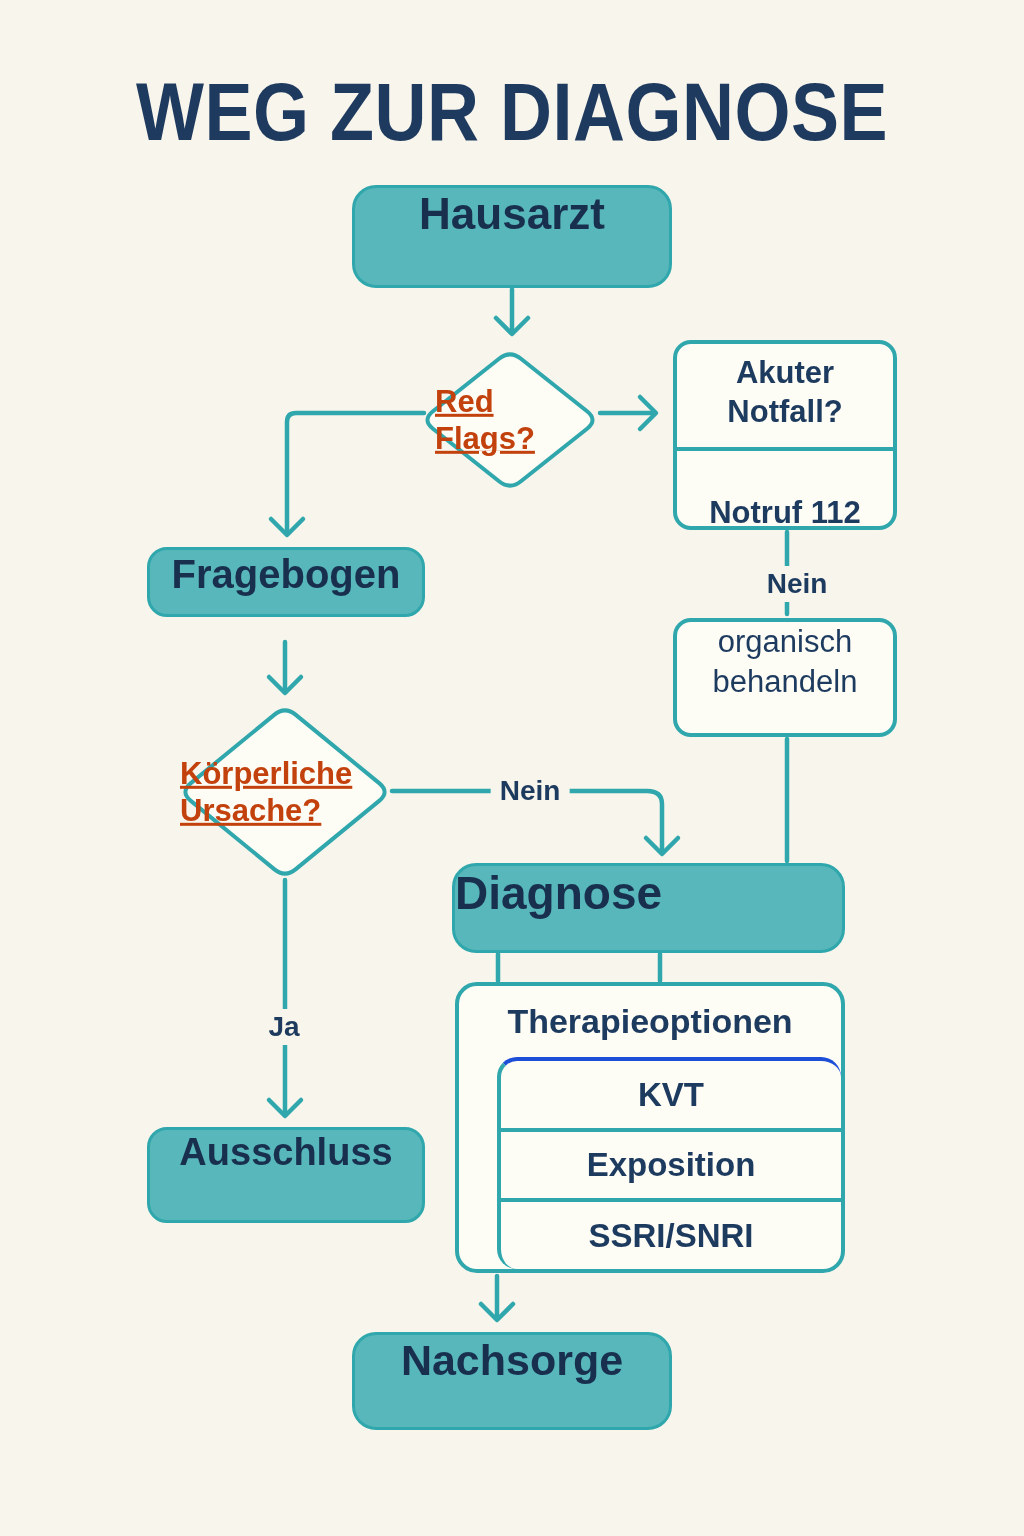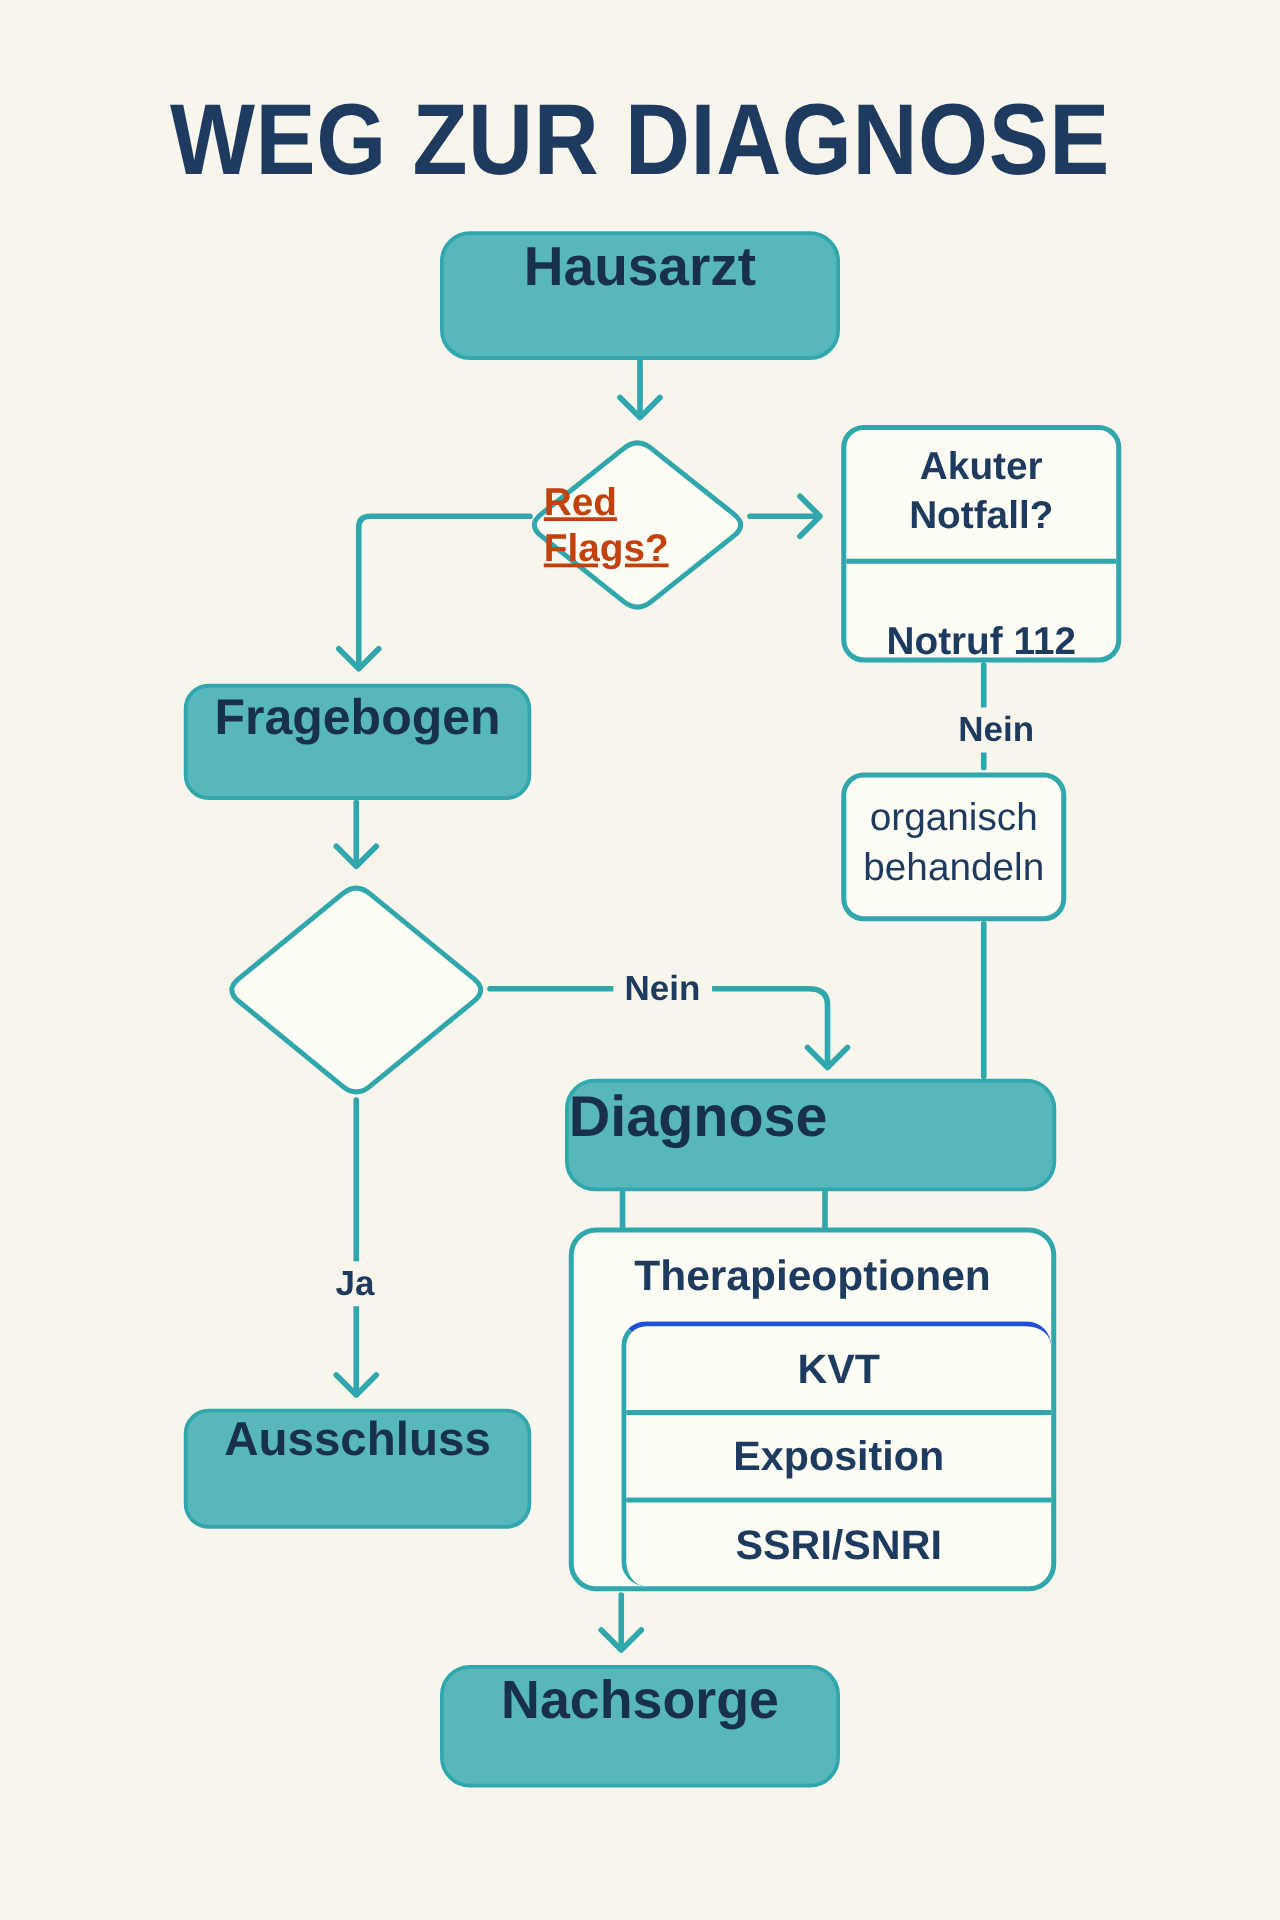--- a/index.html
+++ b/index.html
@@ -160,53 +160,54 @@
     <polyline points="481,1304 497,1320 513,1304"></polyline>
 
     <path class="diamond-shape" d="M520.96 358.72 L587.04 411.28 Q598 420 587.04 428.72 L520.96 481.28 Q510 490 499.04 481.28 L432.96 428.72 Q422 420 432.96 411.28 L499.04 358.72 Q510 350 520.96 358.72 Z"></path>
     <path class="diamond-shape" d="M295.83 714.87 L379.17 783.13 Q390 792 379.17 800.87 L295.83 869.13 Q285 878 274.17 869.13 L190.83 800.87 Q180 792 190.83 783.13 L274.17 714.87 Q285 706 295.83 714.87 Z"></path>
   </svg>
 
   <div class="node teal" style="left:352px; top:185px; width:320px; height:103px; font-size:44px;">
     <span>Hausarzt</span>
   </div>
 
-  <div class="node teal" style="left:147px; top:547px; width:278px; height:93px; font-size:40px; border-radius:20px;">
+  <div class="node teal" style="left:147px; top:547px; width:278px; height:70px; font-size:40px; border-radius:20px;">
     <span>Fragebogen</span>
   </div>
 
   <div class="node teal" style="left:452px; top:863px; width:393px; height:90px; font-size:46px; justify-content:flex-start; ">
     <span>Diagnose</span>
   </div>
 
   <div class="node teal" style="left:352px; top:1332px; width:320px; height:98px; font-size:43px;">
     <span>Nachsorge</span>
   </div>
 
   <div class="node teal" style="left:147px; top:1127px; width:278px; height:96px; font-size:38px; border-radius:20px;">
     <span>Ausschluss</span>
   </div>
 
   <div class="node outline split" style="left:673px; top:340px; width:224px; height:190px;">
     <div class="split-top">Akuter Notfall?</div>
     <div class="split-bottom">Notruf 112</div>
   </div>
 
-  <div class="node outline" style="left:673px; top:618px; width:180px; height:119px; font-size:31px; font-weight:500; line-height:1.3; padding:12px 18px;">
+  <div class="node outline" style="left:673px; top:618px; width:224px; height:119px; font-size:31px; font-weight:500; line-height:1.3; padding:0 18px;">
     <span>organisch behandeln</span>
   </div>
 
   <div class="node outline therapie" style="left:455px; top:982px; width:390px; height:291px;">
     <div class="therapie-header">Therapieoptionen</div>
     <div class="therapie-table">
       <div class="therapie-row">KVT</div>
       <div class="therapie-row">Exposition</div>
       <div class="therapie-row last">SSRI/SNRI</div>
     </div>
   </div>
 
   <div class="diamond-label" style="left:510px; top:420px; width:150px;">Red Flags?</div>
+  <div class="diamond-label" style="left:285px; top:792px; width:210px;">Körperliche Ursache?</div>
 
   <div class="edge-label" style="left:797px; top:584px;">Nein</div>
   <div class="edge-label" style="left:530px; top:791px;">Nein</div>
   <div class="edge-label" style="left:284px; top:1027px;">Ja</div>
 
 </div>
 
 </body></html>

